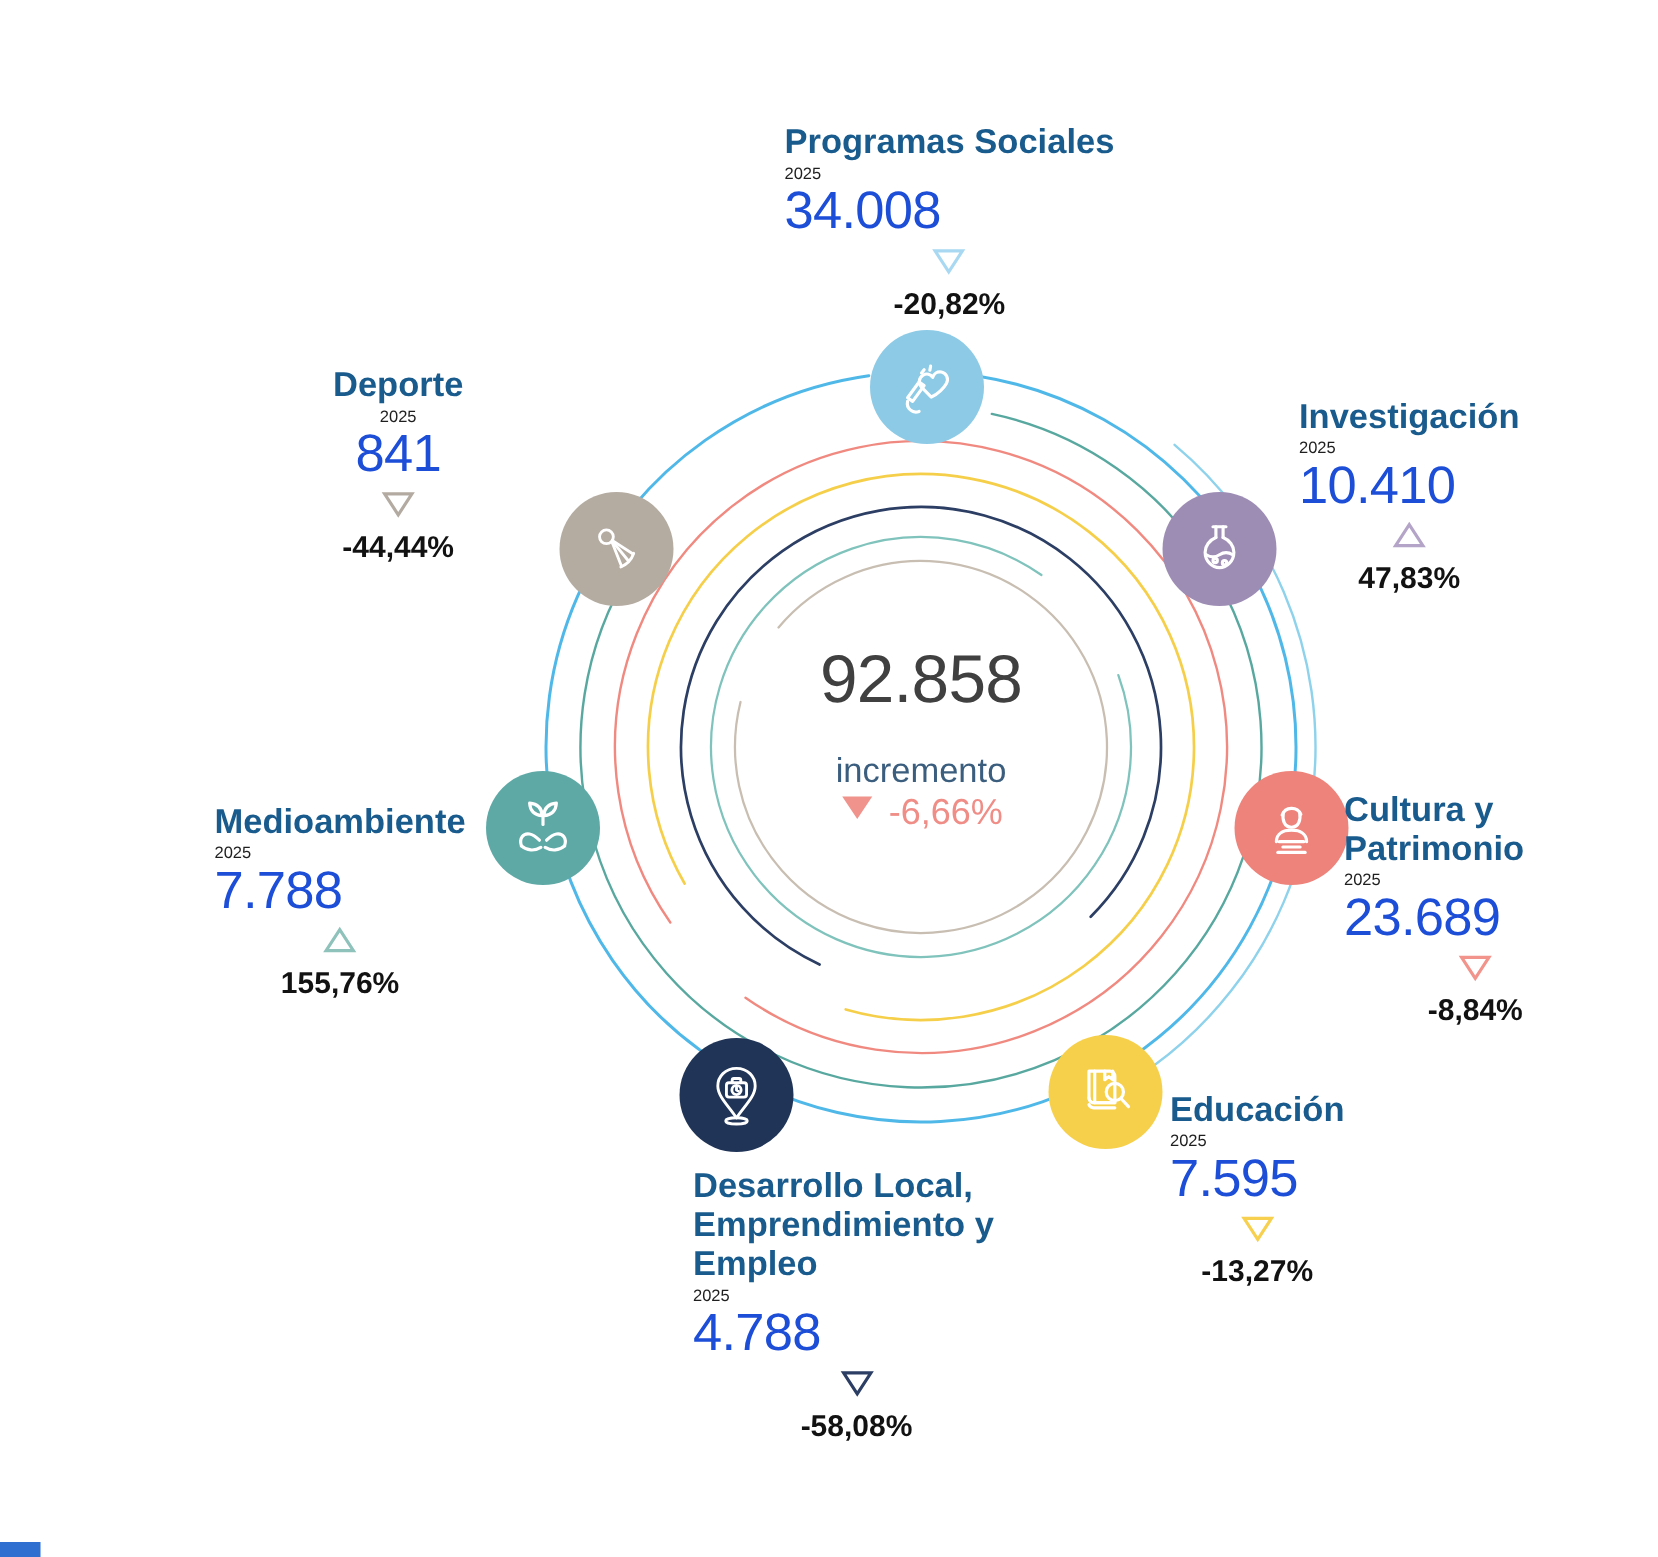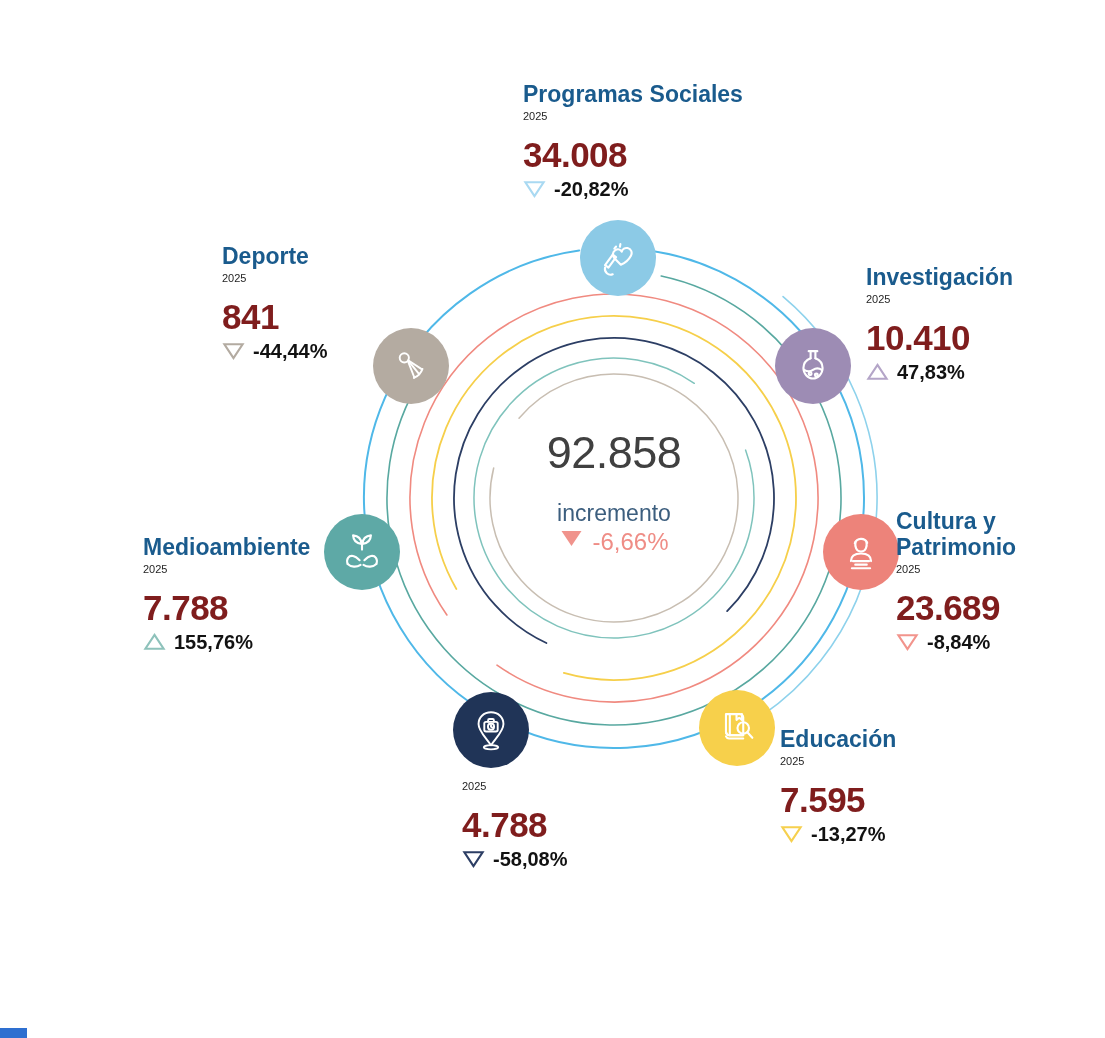--- a/index.html
+++ b/index.html
@@ -10,30 +10,30 @@
   }
   #rings{position:absolute;left:0;top:0;z-index:1;}
   .icon-circle{
     position:absolute;width:76px;height:76px;border-radius:50%;
     display:flex;align-items:center;justify-content:center;z-index:3;
   }
   .icon-circle svg{display:block;}
   .cat{position:absolute;z-index:4;}
   .cat-name{font-size:23px;font-weight:700;color:#1a5b8d;line-height:1.13;}
   .cat-year{font-size:11px;color:#1f1f1f;margin-top:3px;}
-  .cat-value{font-size:35px;color:#7f1d1d;line-height:1.08;margin-top:14px;font-weight:700;letter-spacing:-0.5px;}
-  .cat-change{display:flex;align-items:center;gap:8px;margin-top:4px;font-size:20px;font-weight:700;color:#121212;}
+  .cat-value{font-size:35px;color:#1d4ed8;line-height:1.08;margin-top:0;font-weight:400;letter-spacing:-0.5px;}
+  .cat-change{display:flex;align-items:center;gap:8px;margin-top:4px;font-size:20px;font-weight:700;color:#121212;flex-direction:column;}
   .nowrap{white-space:nowrap;}
   .pos-programas{left:523px;top:81px;}
   .pos-investigacion{left:866px;top:264px;}
-  .pos-cultura{left:896px;top:508px;width:175px;}
+  .pos-cultura{left:896px;top:526px;width:175px;}
   .pos-educacion{left:780px;top:726px;}
   .pos-desarrollo{left:462px;top:777px;width:218px;}
   .pos-medioambiente{left:143px;top:534px;}
-  .pos-deporte{left:222px;top:243px;}
+  .pos-deporte{left:222px;top:243px;text-align:center;}
   .ic-programas{left:580px;top:220px;}
   .ic-investigacion{left:775px;top:328px;}
   .ic-cultura{left:823px;top:514px;}
   .ic-educacion{left:699px;top:690px;}
   .ic-desarrollo{left:453px;top:692px;}
   .ic-medioambiente{left:324px;top:514px;}
   .ic-deporte{left:373px;top:328px;}
   .center-block{position:absolute;left:492px;top:428px;width:244px;text-align:center;z-index:4;}
   .center-title{font-size:27px;color:#1d5a84;}
   .center-value{font-size:45px;color:#404040;line-height:1.1;letter-spacing:-0.5px;}
@@ -181,20 +181,21 @@
   <div class="cat-value">7.595</div>
   <div class="cat-change">
     <svg class="tri" width="23" height="20" viewBox="0 0 24 20">
         <path d="M12 17.5 L2.5 3 H21.5 Z" fill="none" stroke-width="2.2" stroke="#f6d04e"></path>
       </svg>
     <span>-13,27%</span>
   </div>
 </div>
 
 <div class="cat pos-desarrollo">
+  <div class="cat-name">Desarrollo Local, Emprendimiento y Empleo</div>
   <div class="cat-year">2025</div>
   <div class="cat-value">4.788</div>
   <div class="cat-change">
     <svg class="tri" width="23" height="20" viewBox="0 0 24 20">
         <path d="M12 17.5 L2.5 3 H21.5 Z" fill="none" stroke-width="2.2" stroke="#2c3e64"></path>
       </svg>
     <span>-58,08%</span>
   </div>
 </div>
 

